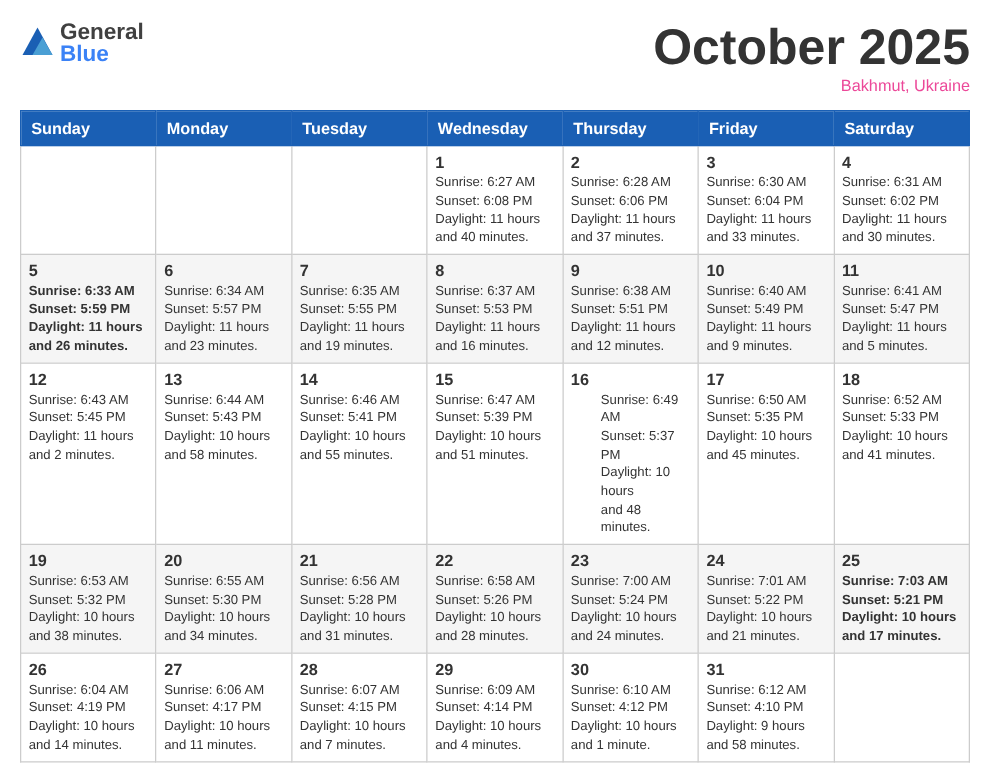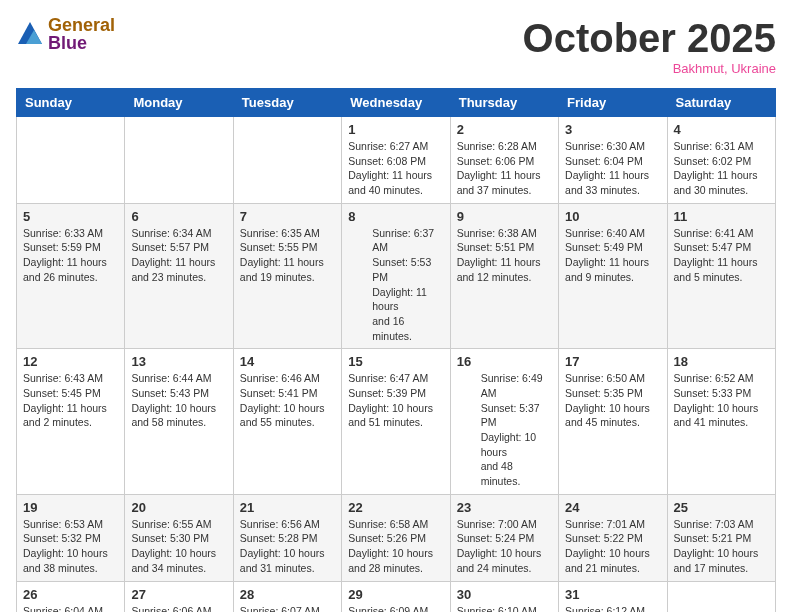--- a/index.html
+++ b/index.html
@@ -21,26 +21,26 @@
       align-items: center;
     }
     .logo-text {
       display: flex;
       flex-direction: column;
       line-height: 1;
     }
     .logo-general {
       font-size: 18px;
       font-weight: bold;
-      color: #a16207;
+      color: #404040;
     }
     .logo-blue {
       font-size: 18px;
       font-weight: bold;
-      color: #701a75;
+      color: #3b82f6;
     }
     .logo-icon {
       width: 28px;
       height: 28px;
       margin-right: 4px;
     }
     .title-block {
       text-align: right;
     }
     .month-title {
@@ -156,42 +156,42 @@
           <span class="day-number">4</span>
           <div class="day-info" style="white-space: pre-line;">Sunrise: 6:31 AM
 Sunset: 6:02 PM
 Daylight: 11 hours
 and 30 minutes.</div>
         </td>
       </tr>
       <tr>
         <td>
           <span class="day-number">5</span>
-          <div class="day-info" style="white-space: pre-line;">Sunrise: 6:33 AM
+          <div class="day-info" style="white-space: pre-line; font-weight: bold;">Sunrise: 6:33 AM
 Sunset: 5:59 PM
 Daylight: 11 hours
 and 26 minutes.</div>
         </td>
         <td>
           <span class="day-number">6</span>
           <div class="day-info" style="white-space: pre-line;">Sunrise: 6:34 AM
 Sunset: 5:57 PM
 Daylight: 11 hours
 and 23 minutes.</div>
         </td>
         <td>
           <span class="day-number">7</span>
           <div class="day-info" style="white-space: pre-line;">Sunrise: 6:35 AM
 Sunset: 5:55 PM
 Daylight: 11 hours
 and 19 minutes.</div>
         </td>
         <td>
           <span class="day-number">8</span>
-          <div class="day-info" style="white-space: pre-line; margin-left: 24px;">Sunrise: 6:37 AM
+          <div class="day-info" style="white-space: pre-line;">Sunrise: 6:37 AM
 Sunset: 5:53 PM
 Daylight: 11 hours
 and 16 minutes.</div>
         </td>
         <td>
           <span class="day-number">9</span>
           <div class="day-info" style="white-space: pre-line;">Sunrise: 6:38 AM
 Sunset: 5:51 PM
 Daylight: 11 hours
 and 12 minutes.</div>
@@ -300,21 +300,21 @@
         </td>
         <td>
           <span class="day-number">24</span>
           <div class="day-info" style="white-space: pre-line;">Sunrise: 7:01 AM
 Sunset: 5:22 PM
 Daylight: 10 hours
 and 21 minutes.</div>
         </td>
         <td>
           <span class="day-number">25</span>
-          <div class="day-info" style="white-space: pre-line;">Sunrise: 7:03 AM
+          <div class="day-info" style="white-space: pre-line; font-weight: bold;">Sunrise: 7:03 AM
 Sunset: 5:21 PM
 Daylight: 10 hours
 and 17 minutes.</div>
         </td>
       </tr>
       <tr>
         <td>
           <span class="day-number">26</span>
           <div class="day-info" style="white-space: pre-line;">Sunrise: 6:04 AM
 Sunset: 4:19 PM

